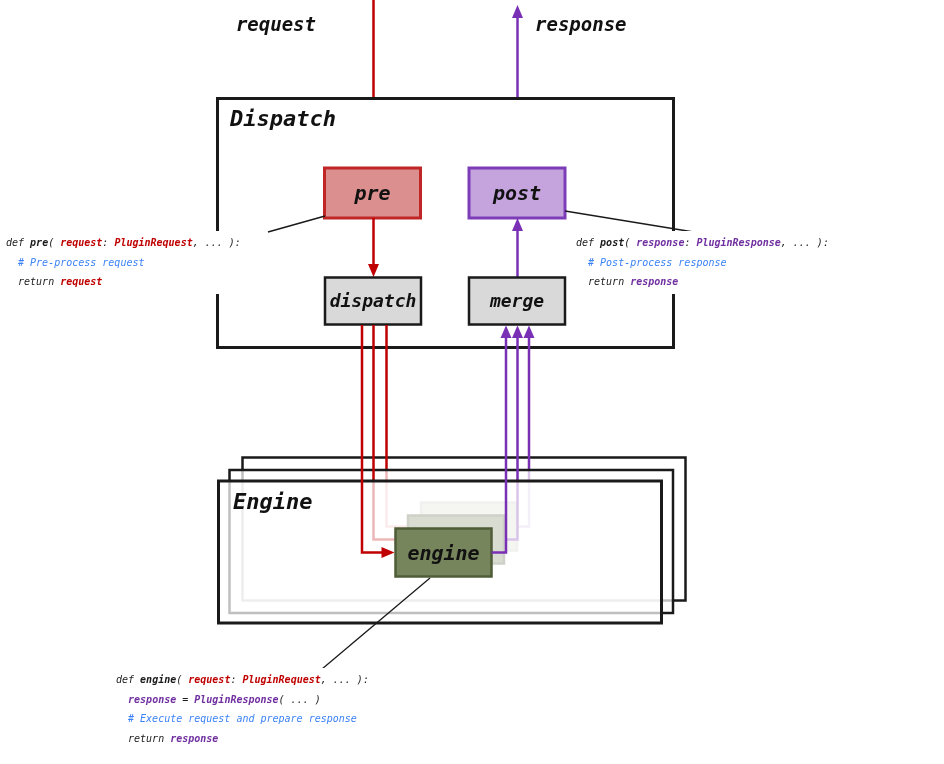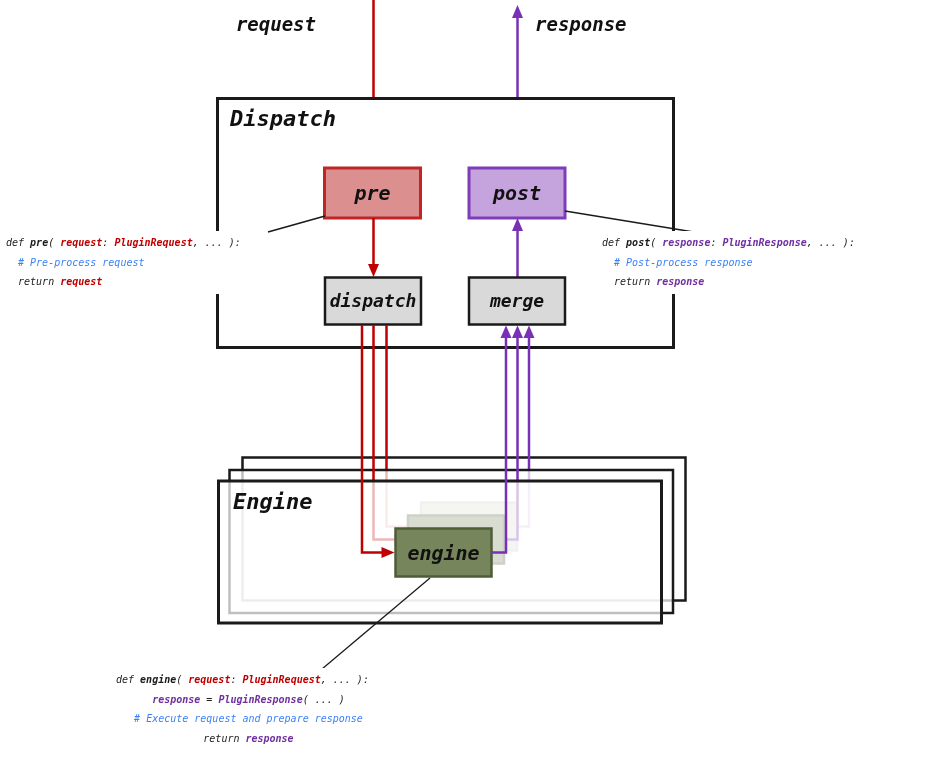--- a/index.html
+++ b/index.html
@@ -15,22 +15,22 @@
   }
   .t-title{font-size:22px;}
   .t-big-node{font-size:20px;}
   .t-node{font-size:18px;}
   .t-flow{font-size:19px;}
   .code-block{
     position:absolute;background:#ffffff;padding:2px 4px;
     font-size:10px;line-height:19.6px;white-space:pre;
   }
   .code-pre{left:2px;top:231px;}
-  .code-post{left:598px;top:231px;}
-  .code-engine{left:112px;top:668px;text-align:center;}
+  .code-post{left:572px;top:231px;}
+  .code-engine{left:112px;top:668px;}
   .seg-plain{color:#1a1a1a;}
   .seg-bold{color:#1a1a1a;font-weight:bold;}
   .seg-red{color:#c00000;font-weight:bold;}
   .seg-purple{color:#7030a0;font-weight:bold;}
   .seg-comment{color:#3b82f6;}
 </style>
 </head>
 <body>
 
 <div id="stage">

